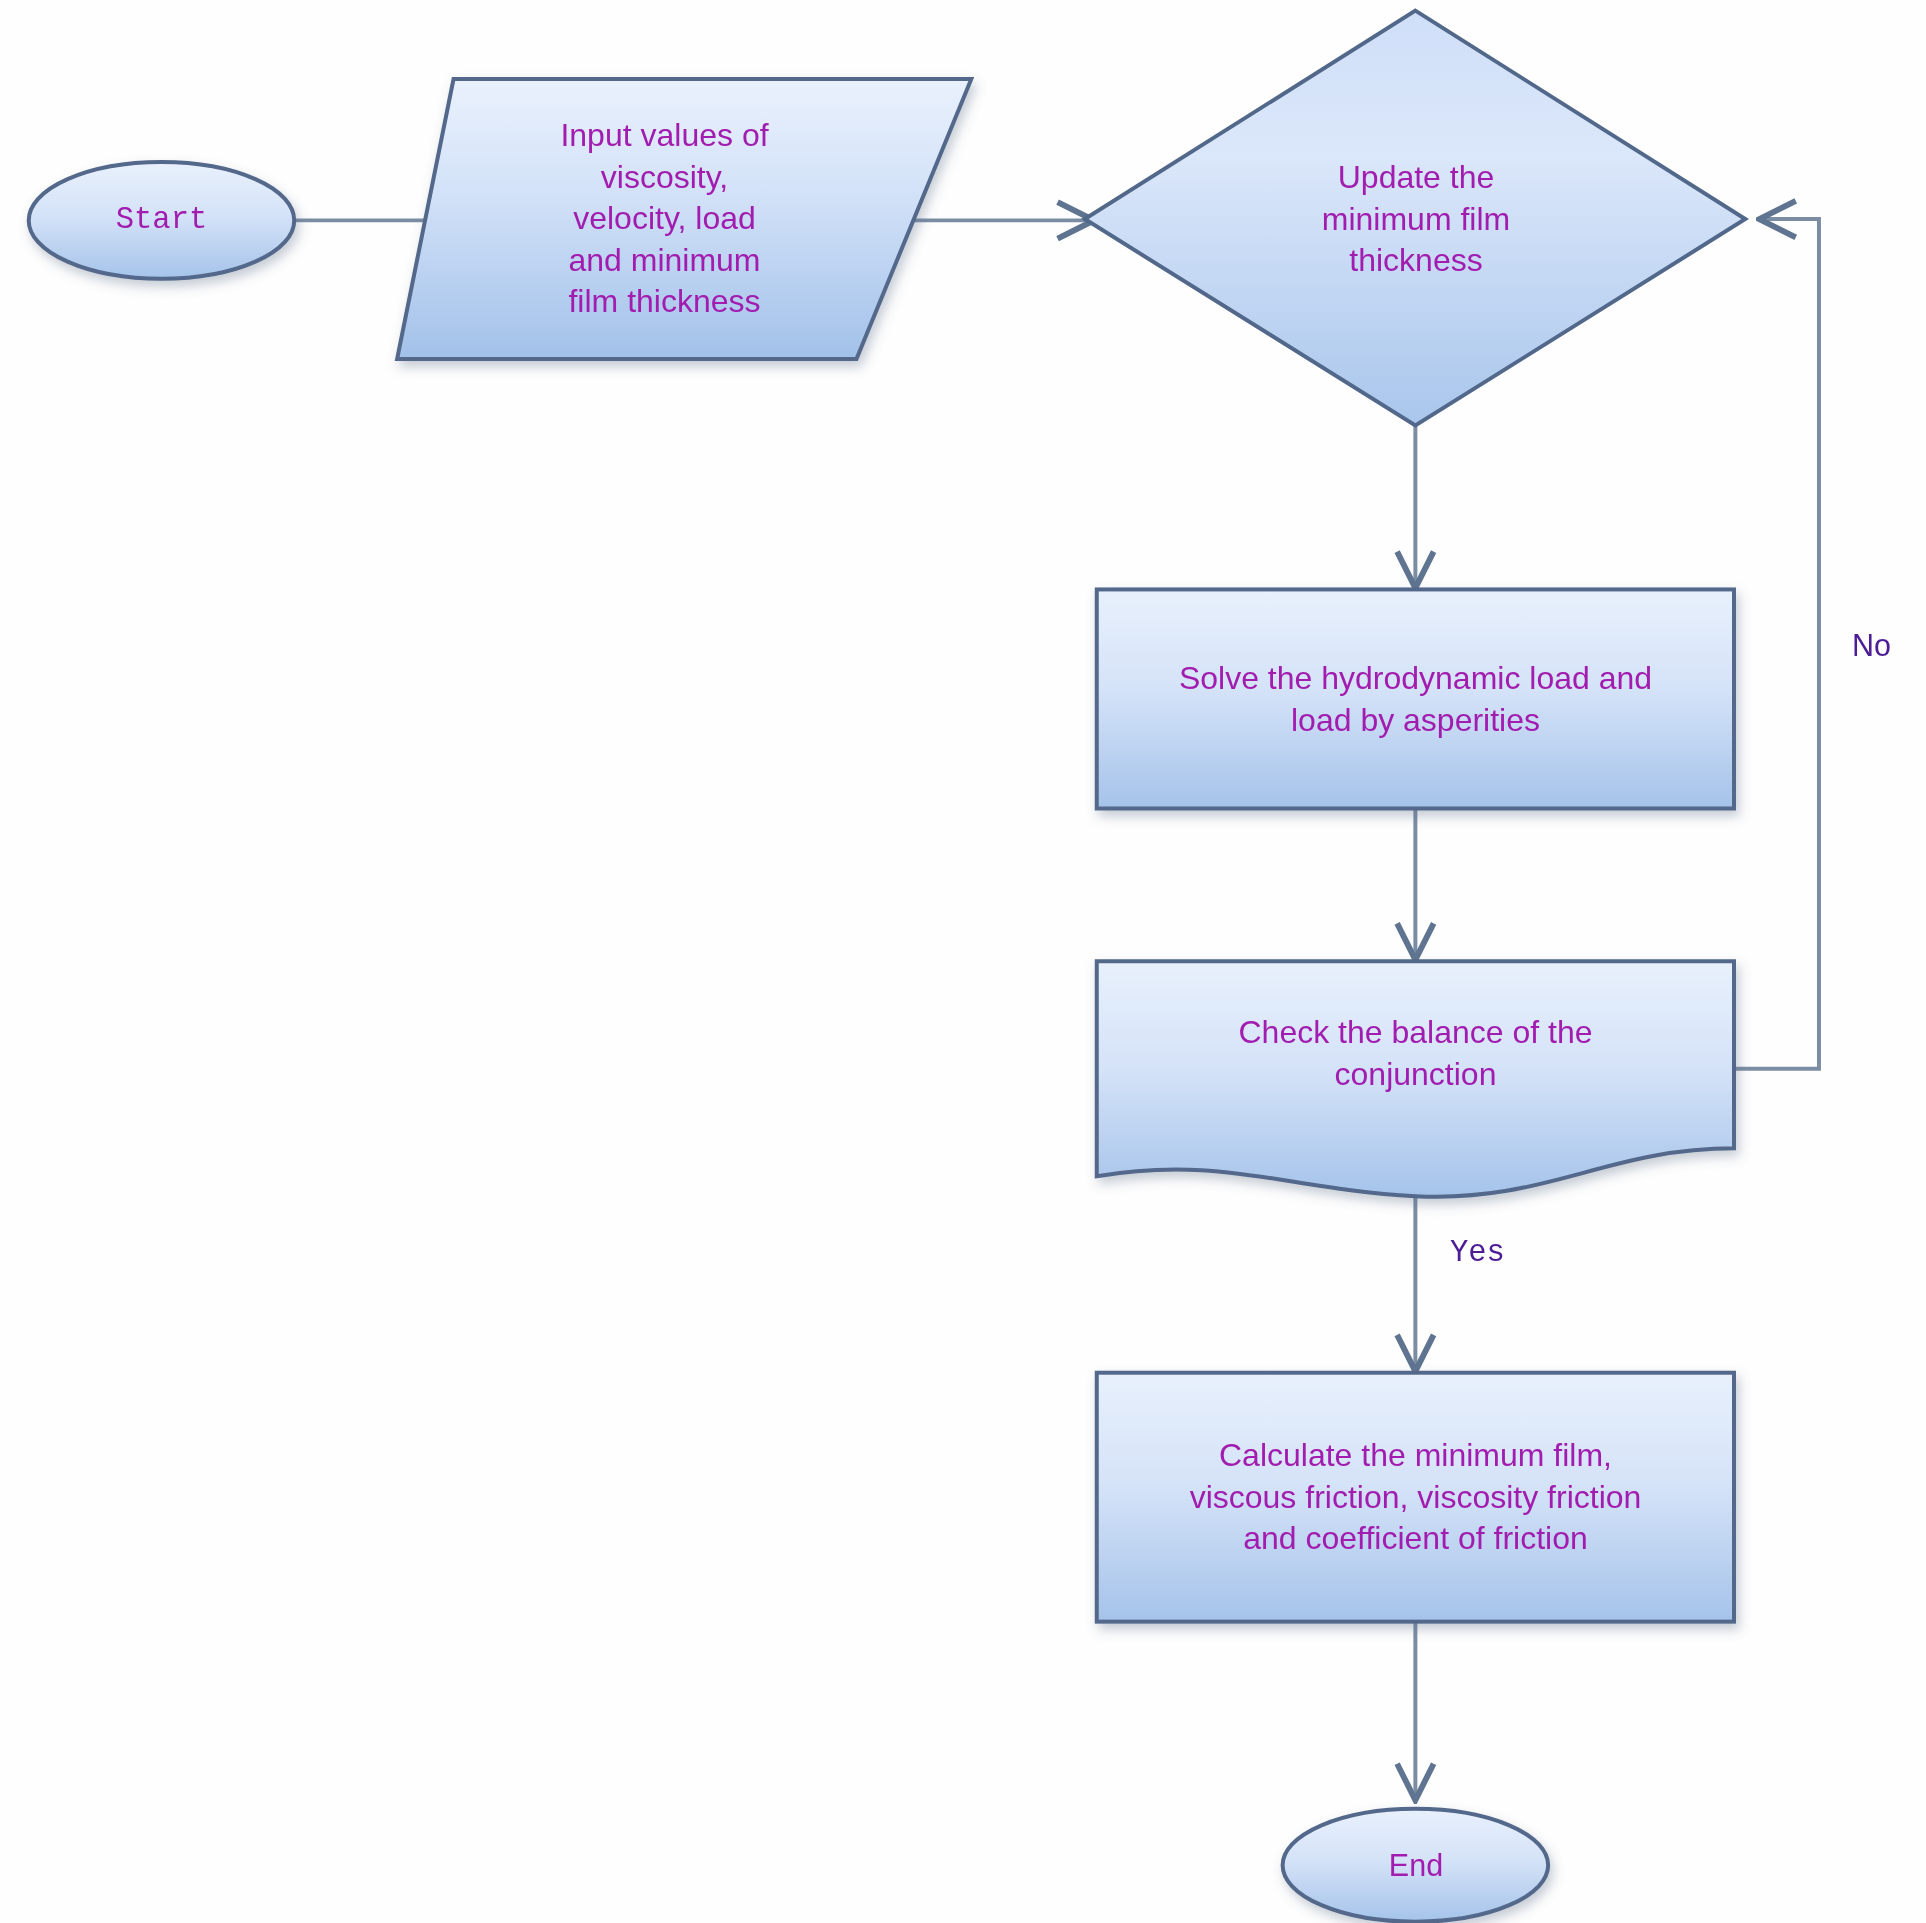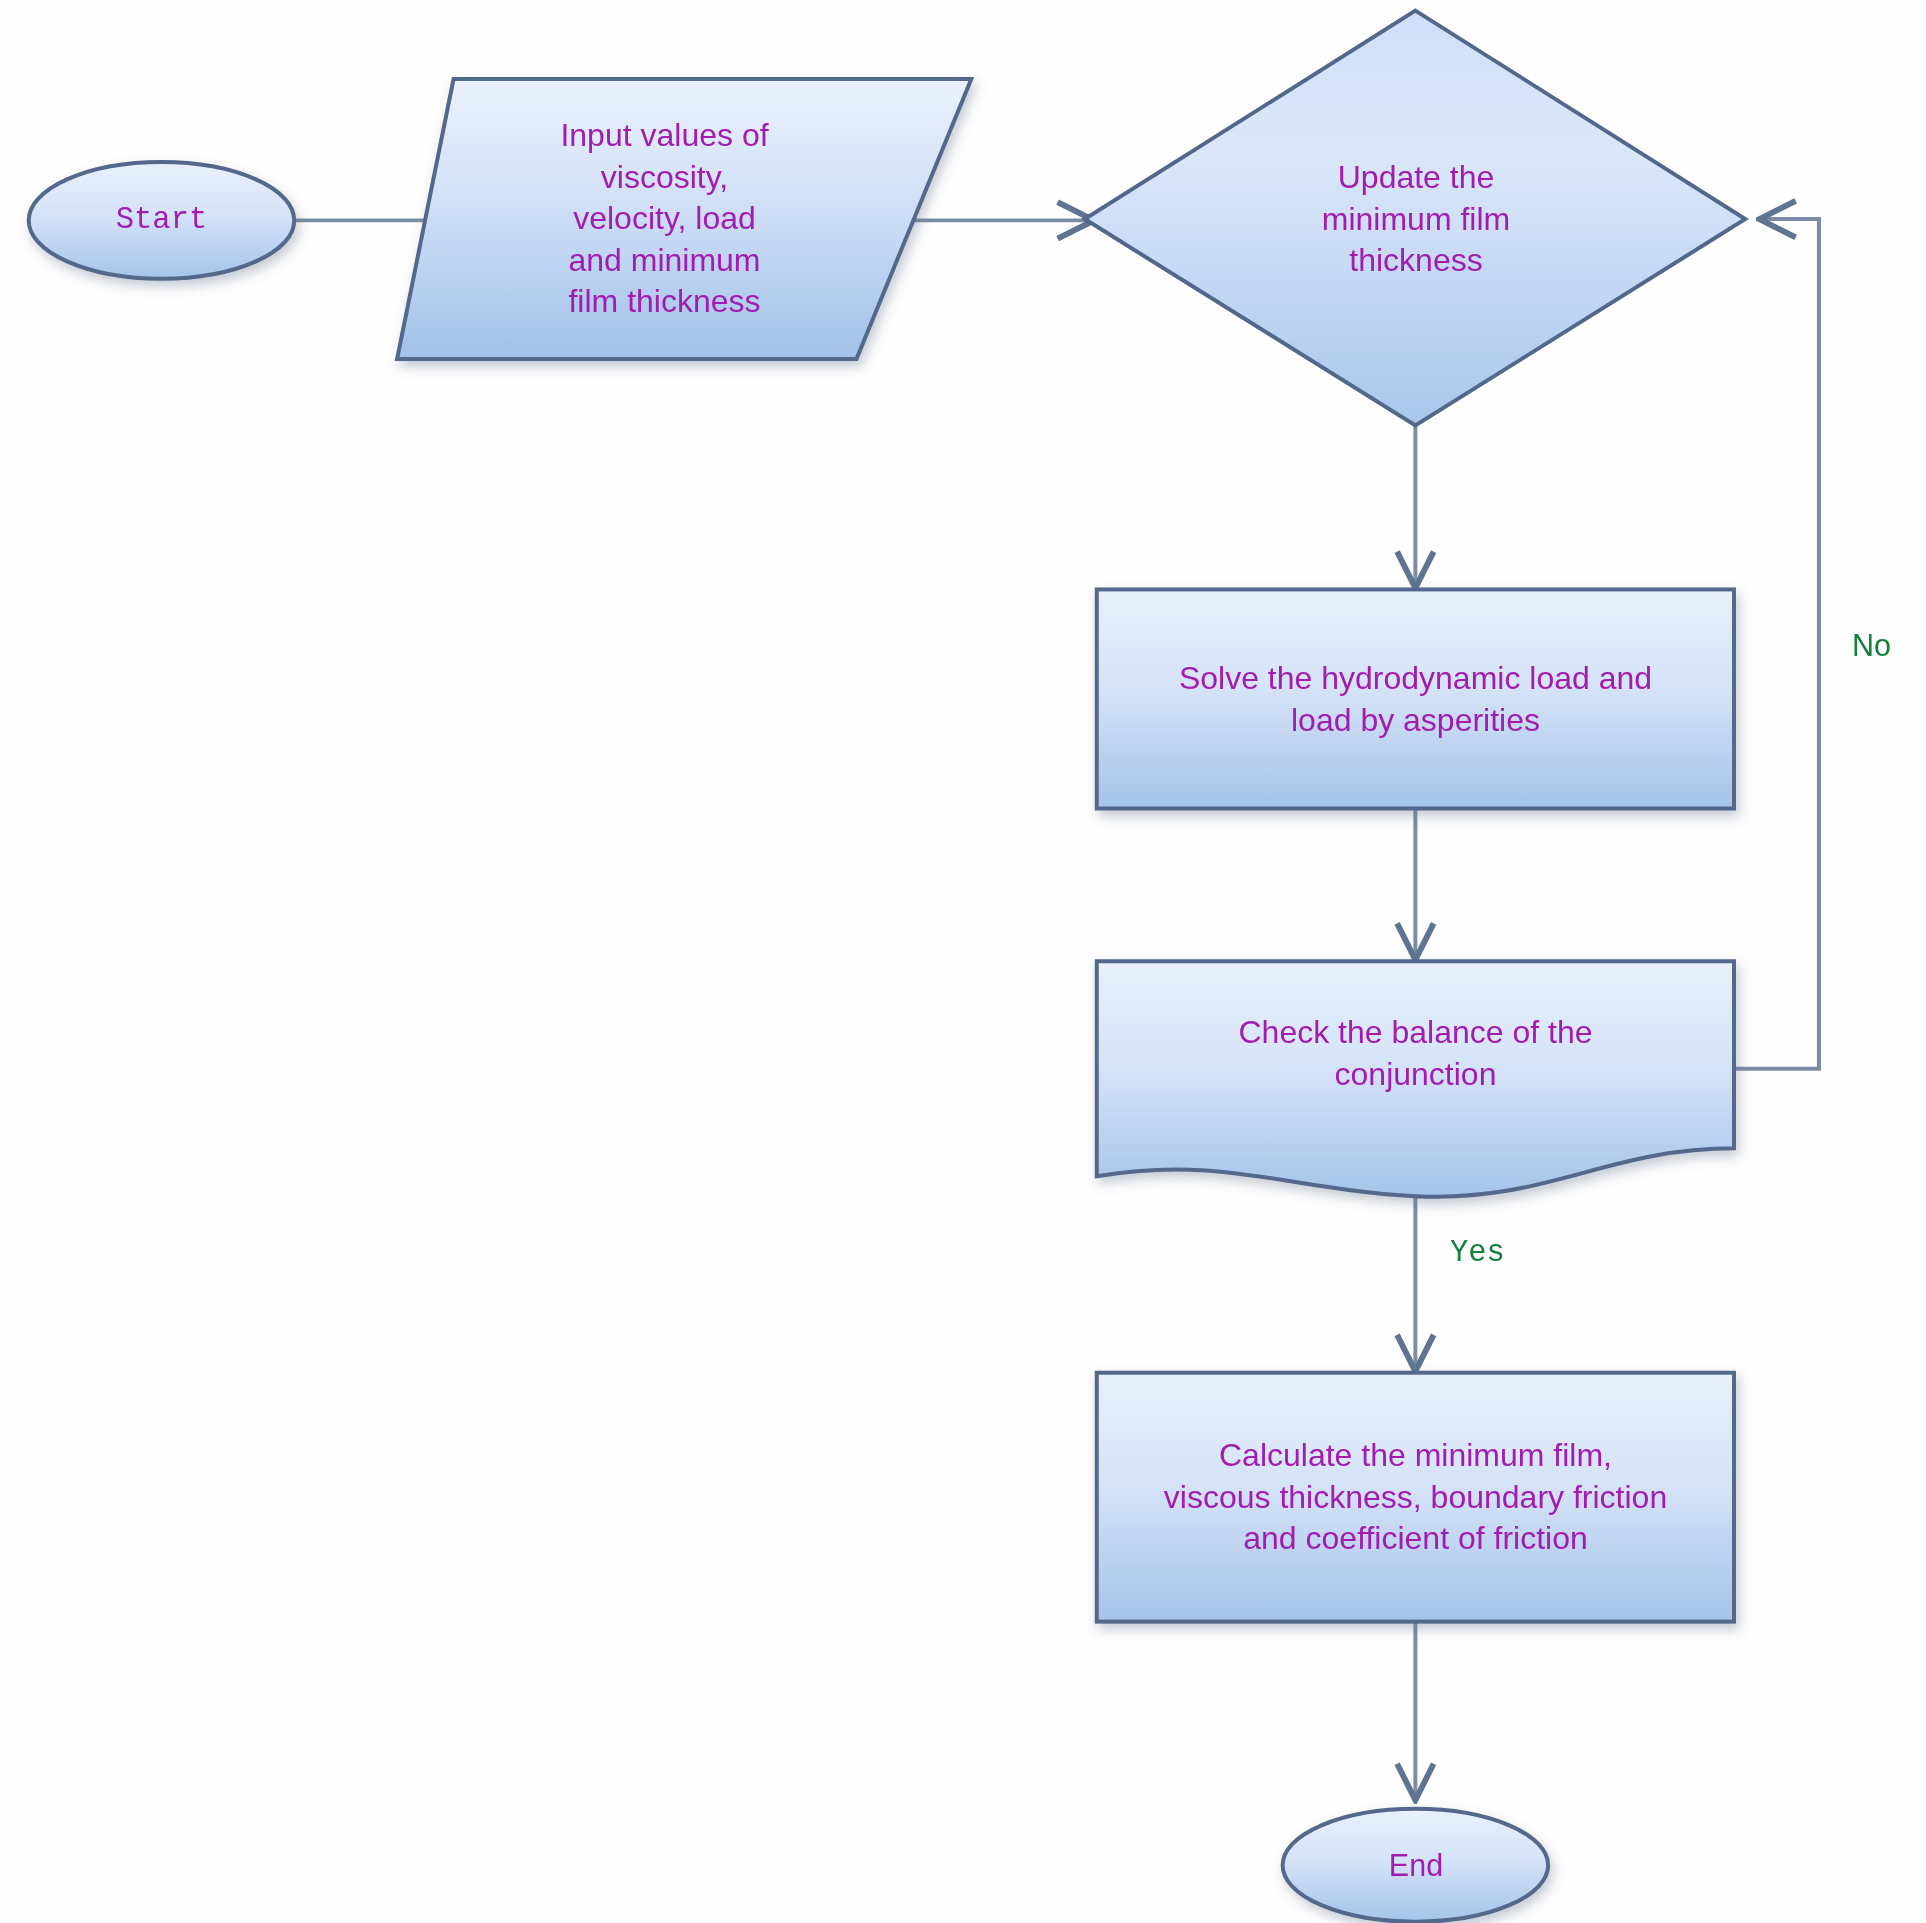--- a/index.html
+++ b/index.html
@@ -13,21 +13,21 @@
     color:#a21caf;
     font-family:"Liberation Sans","DejaVu Sans",sans-serif;
     line-height:1.30;
     pointer-events:none;
     white-space:pre-line;
   }
   .t-terminal{font-size:30.5px;}
   .t-body{font-size:32px;}
   .edgelabel{
     position:absolute;
-    color:#15803d;
+    color:#4c1d95;
     font-size:30.5px;
     font-family:"Liberation Sans","DejaVu Sans",sans-serif;
   }
 </style>
 </head>
 <body>
 
 <div id="stage">
 
   <svg id="flow" viewBox="0 0 2901 2897">
@@ -101,21 +101,21 @@
 load by asperities</div>
 
   <div class="nodetext t-body" style="left:1235px;top:120px;width:362px;height:199px;">Update the
 minimum film
 thickness</div>
 
   <div class="nodetext t-body" style="left:1110px;top:981px;width:611px;height:146px;">Check the balance of the
 conjunction</div>
 
   <div class="nodetext t-body" style="left:1105px;top:1373px;width:621px;height:249px;">Calculate the minimum film,
-viscous thickness, boundary friction
+viscous friction, viscosity friction
 and coefficient of friction</div>
 
   <div class="nodetext t-terminal" style="left:1283px;top:1809px;width:266px;height:114px;">End</div>
 
   <div class="edgelabel" style="left:1450px;top:1236px;font-family:Liberation Mono, monospace;">Yes</div>
 
   <div class="edgelabel" style="left:1852px;top:628px;">No</div>
 
 </div>
 

